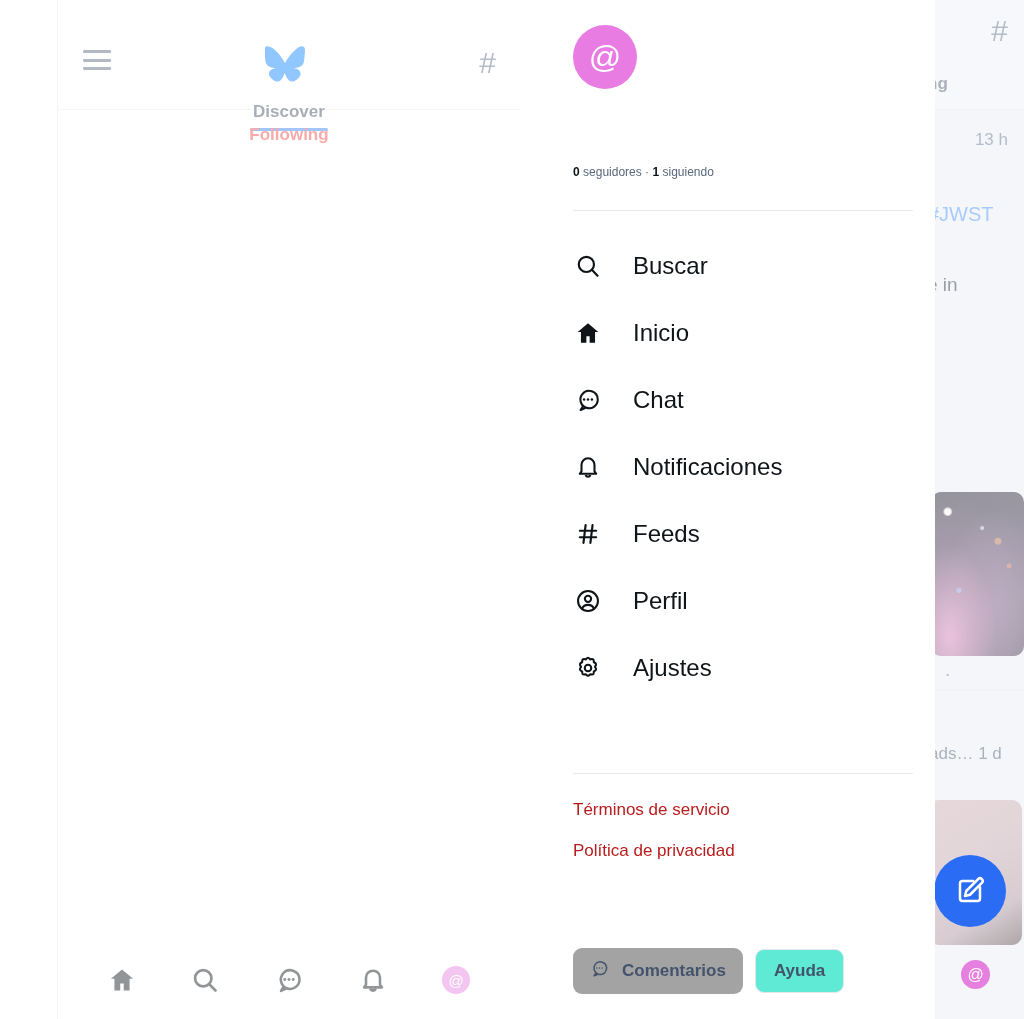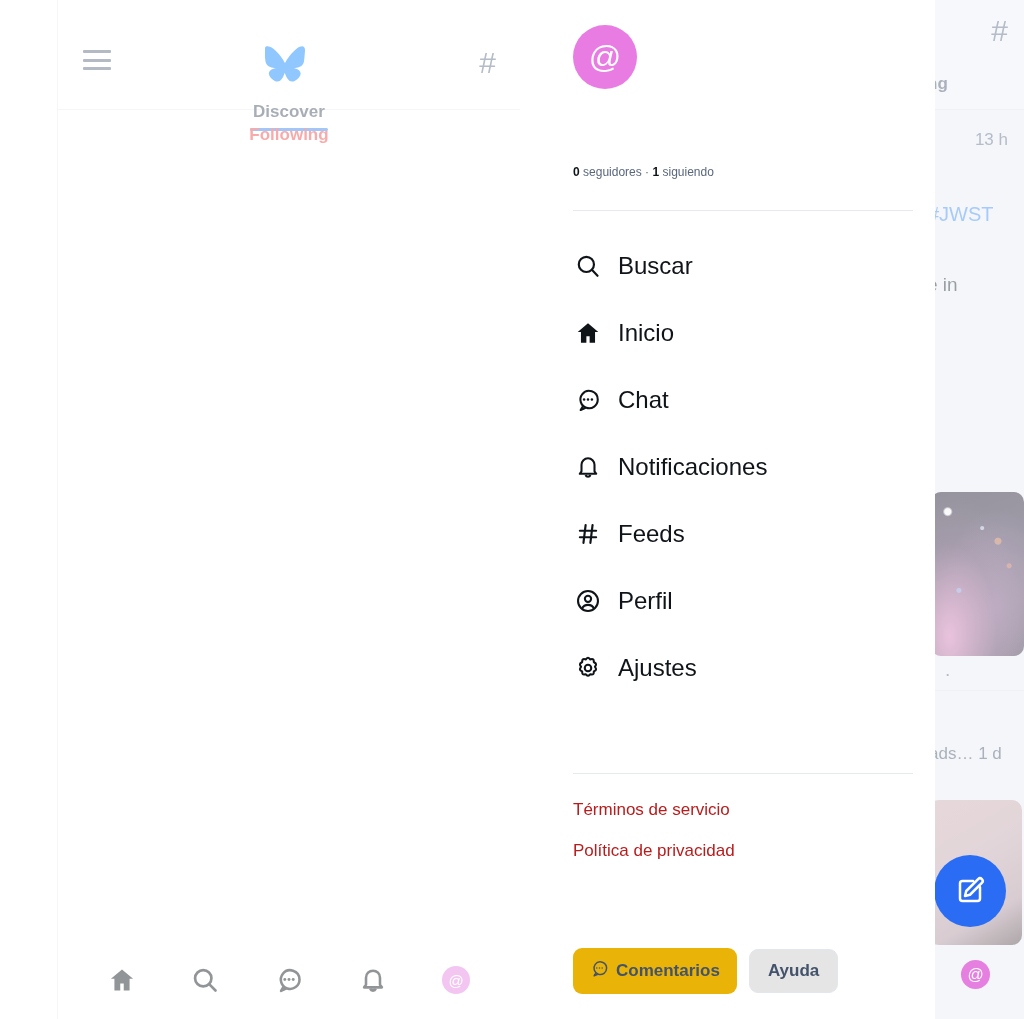--- a/index.html
+++ b/index.html
@@ -162,44 +162,44 @@
   .drawer-sep-1 {
     position: absolute; left: 16px; top: 210px; width: 340px; height: 1px; background: #e6e9ee;
   }
   .drawer-sep-2 {
     position: absolute; left: 16px; top: 773px; width: 340px; height: 1px; background: #e6e9ee;
   }
 
   .menu { position: absolute; left: 0; top: 232px; width: 378px; }
   .menu-item {
     display: flex; align-items: center; height: 67px; padding-left: 16px;
-    cursor: pointer; gap: 15px; text-decoration: none;
+    cursor: pointer; gap: 30px; text-decoration: none;
   }
   .menu-icon { width: 30px; height: 30px; display: flex; align-items: center; justify-content: center; flex: none; }
   .menu-label { font-size: 24px; color: #0f1419; font-weight: 400; line-height: 1; }
   .menu-item.active .menu-label { font-weight: 400; }
 
   .legal { position: absolute; left: 16px; top: 800px; }
   .legal a {
     display: block; font-size: 17px; color: #b91c1c; text-decoration: none;
     margin-bottom: 21px; cursor: pointer;
   }
 
   .drawer-footer {
     position: absolute; left: 16px; bottom: 25px; display: flex; gap: 12px; align-items: center;
   }
   .btn-feedback {
-    display: flex; align-items: center; gap: 7px;
-    background: #eab308; border: none; border-radius: 9px;
+    display: flex; align-items: center; gap: 13px;
+    background: #a3a3a3; border: none; border-radius: 9px;
     padding: 11px 17px; cursor: pointer;
     font-family: "Liberation Sans", sans-serif;
     font-size: 17px; font-weight: 700; color: #43536b;
   }
   .btn-help {
-    background: #e5e5e5; border: 1px solid #e2e6ed; border-radius: 9px;
+    background: #5eead4; border: 1px solid #e2e6ed; border-radius: 9px;
     padding: 11px 18px; cursor: pointer;
     font-family: "Liberation Sans", sans-serif;
     font-size: 17px; font-weight: 700; color: #43536b;
   }
 </style>
 </head>
 <body>
 
 <div id="root">
 

